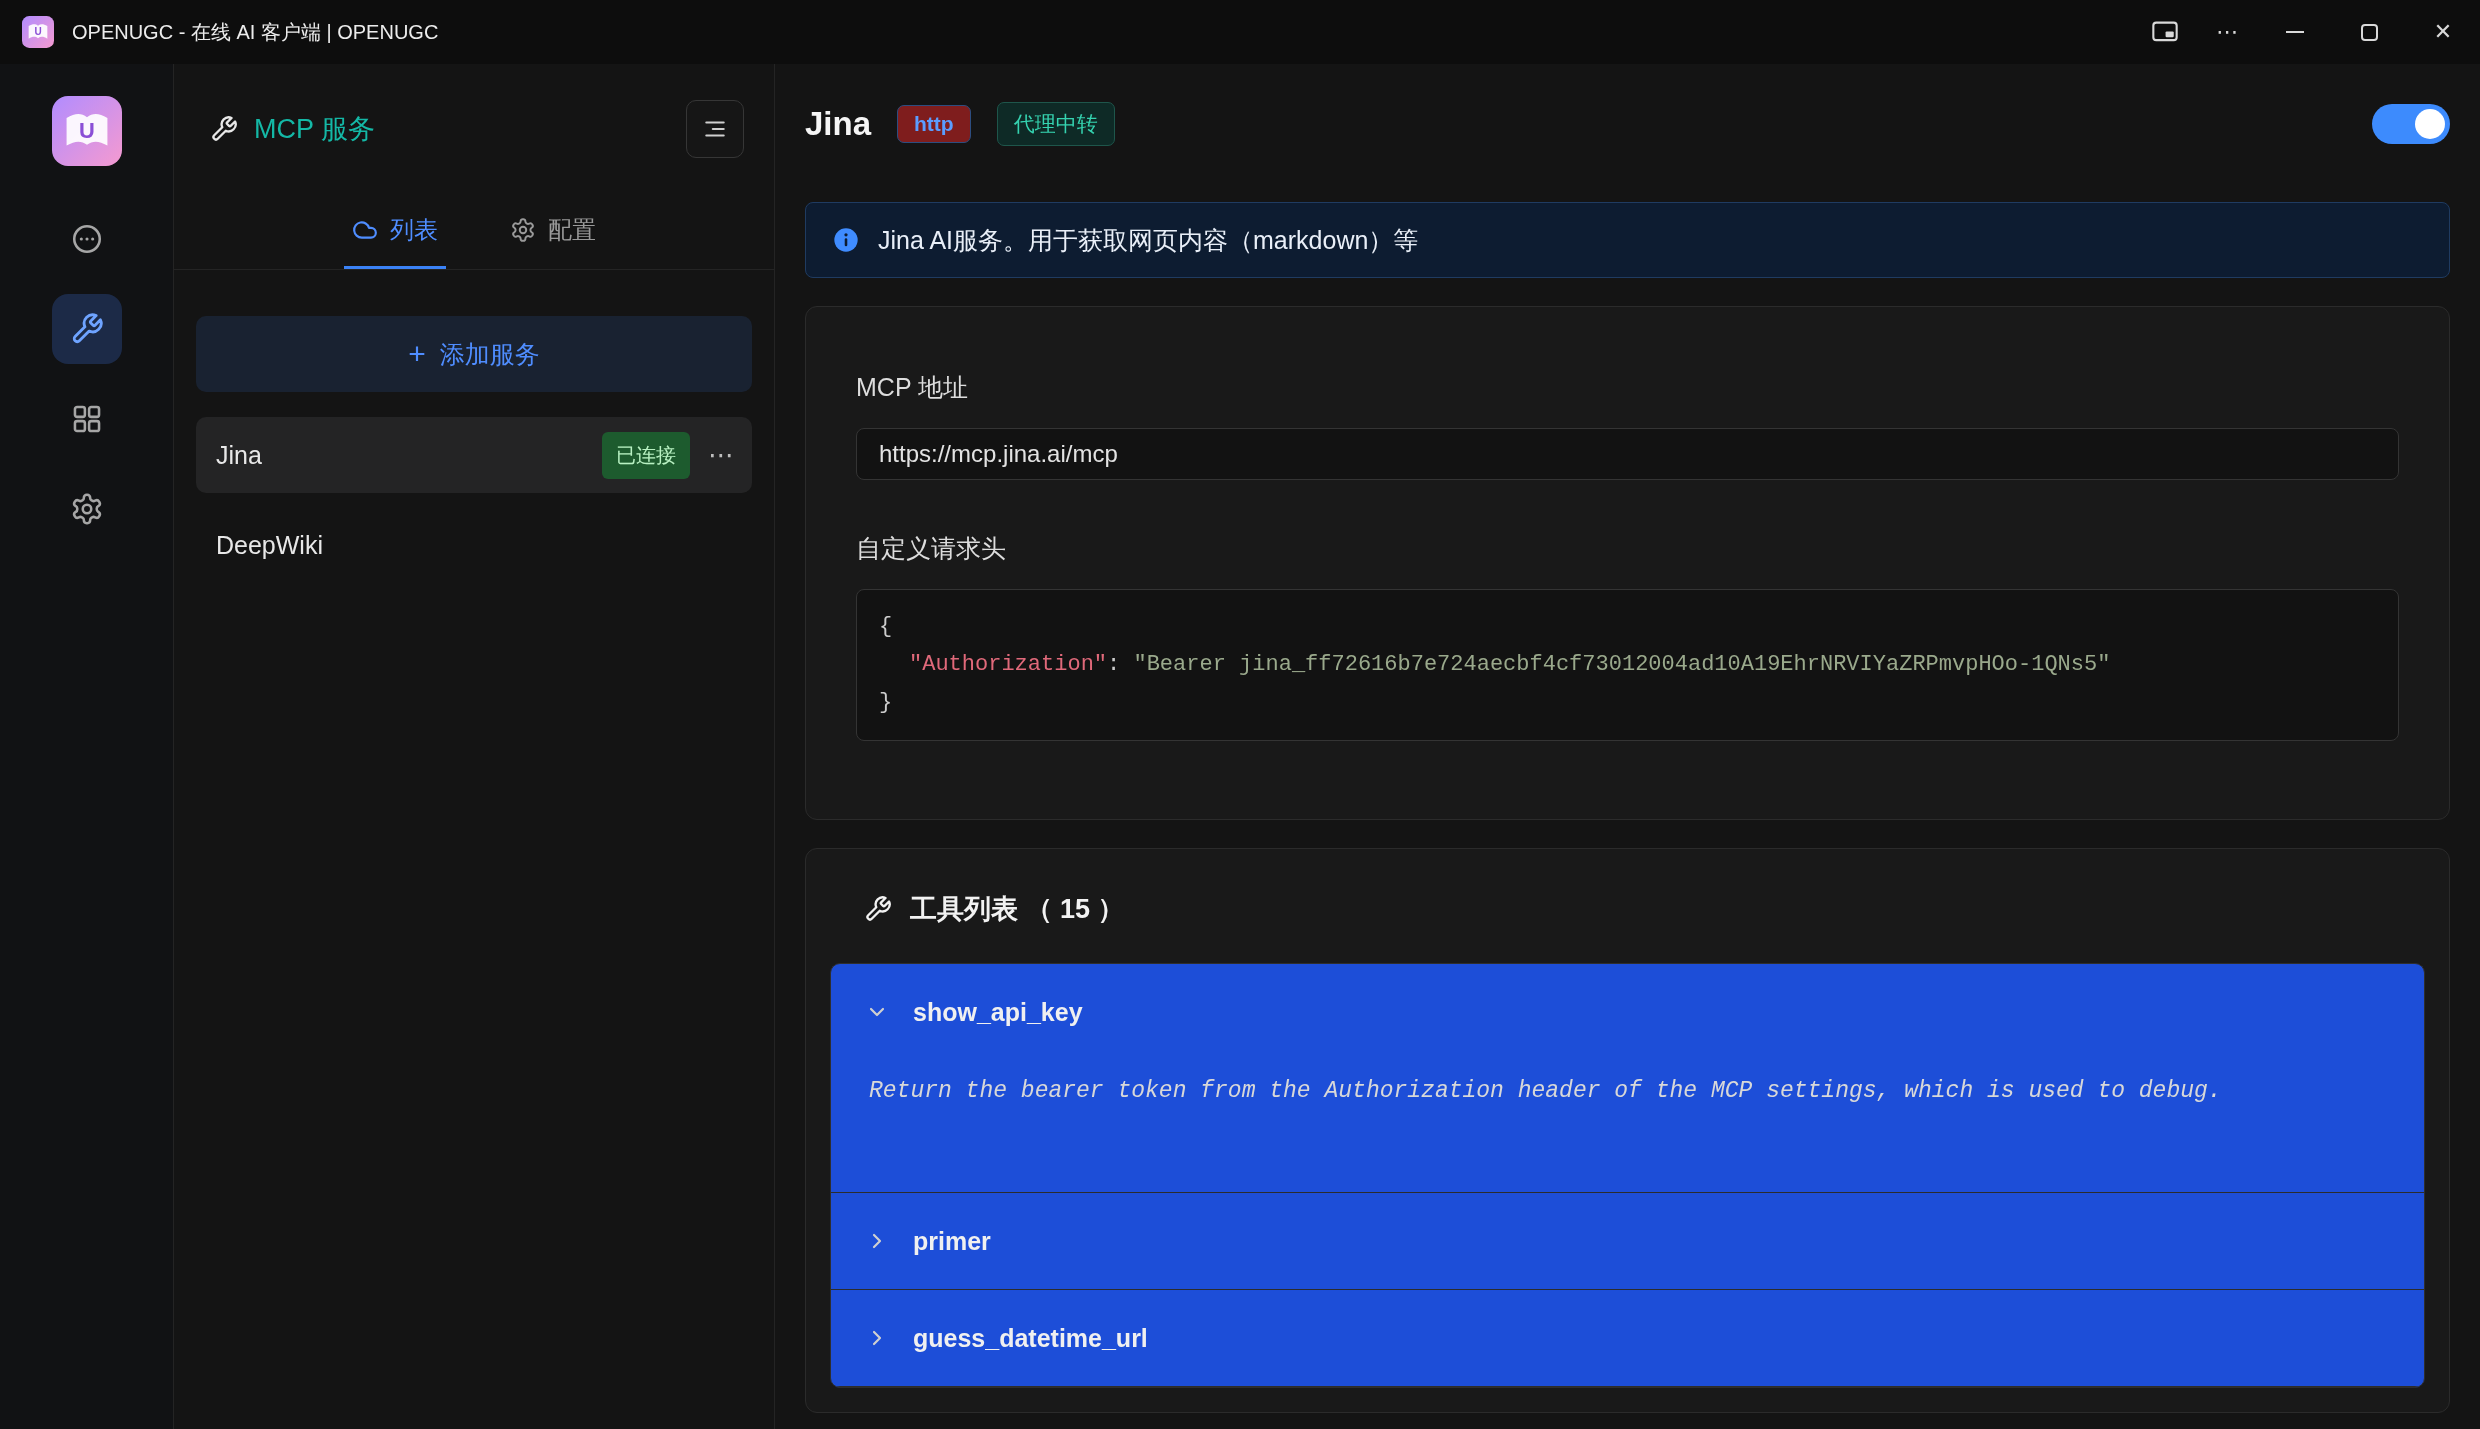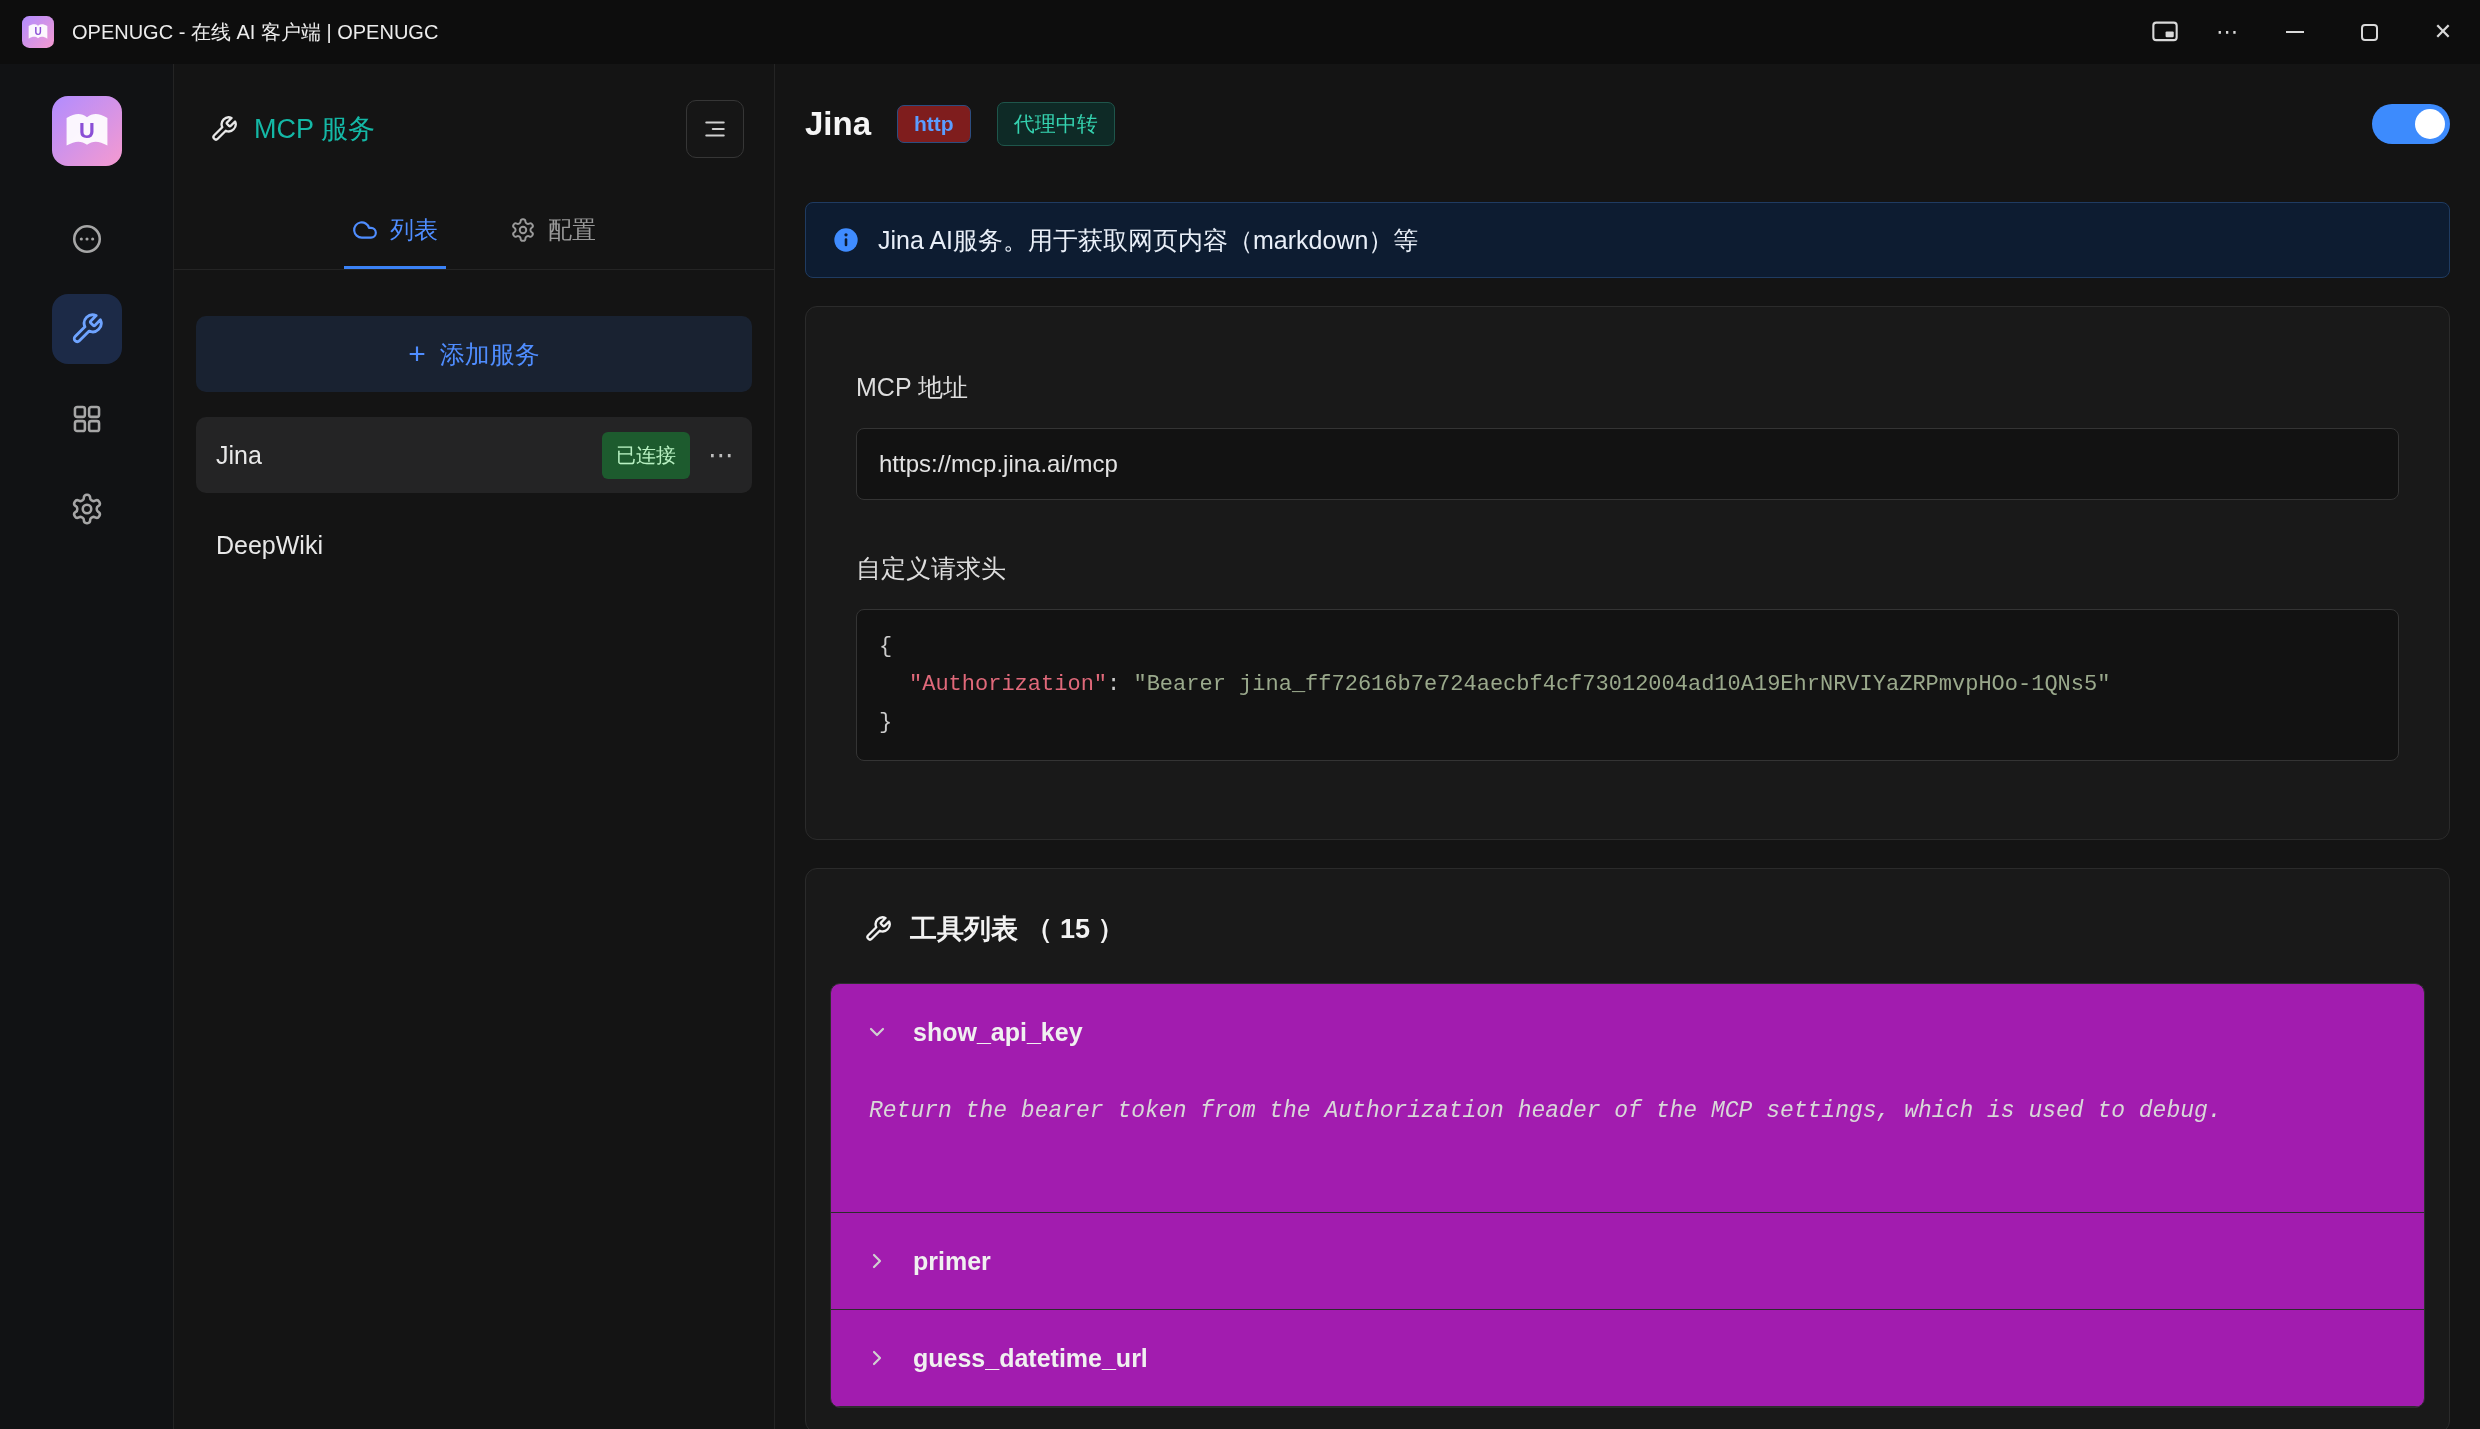--- a/index.html
+++ b/index.html
@@ -70,35 +70,35 @@
   .toggle-knob { position:absolute; right:5px; top:5px; width:30px; height:30px; border-radius:50%; background:#ffffff; }
 
   .info-banner { flex:0 0 76px; margin-top:18px; background:#0d1c31; border:1px solid #1f3b61;
     border-radius:8px; display:flex; align-items:center; gap:18px; padding:0 26px;
     font-size:25px; color:#e9eff8; }
   .info-banner svg { width:28px; height:28px; flex:0 0 auto; }
 
   .card { background:#191919; border:1px solid #2b2b2b; border-radius:12px; margin-top:28px; flex:0 0 auto; }
   .card.settings { padding:64px 50px 78px; }
   .field-label { font-size:25px; color:#dddddd; }
-  .text-input { margin-top:24px; display:block; width:100%; height:72px; background:#121212;
+  .text-input { margin-top:24px; display:block; width:100%; height:52px; background:#121212;
     border:1px solid #343434; border-radius:8px; color:#e3e3e3; font-size:24px; padding:0 22px; outline:none; }
   .headers-label { margin-top:52px; }
   .code-block { margin-top:24px; background:#121212; border:1px solid #343434; border-radius:8px;
     padding:18px 22px; font-family:"Liberation Mono","DejaVu Sans Mono",monospace;
     font-size:22px; line-height:38px; color:#cccccc; white-space:nowrap; overflow:hidden; }
   .code-indent { padding-left:30px; }
   .code-key { color:#e0697a; }
   .code-value { color:#9aa98c; }
 
   .card.tools { padding:42px 24px 24px; }
   .tools-header { display:flex; align-items:center; gap:18px; padding-left:34px;
     font-size:27px; font-weight:700; color:#f2f2f2; }
   .tools-header svg { width:28px; height:28px; }
-  .tools-list { margin-top:36px; background:#a21caf; border:1px solid #2e2e2e; border-radius:10px; overflow:hidden; }
+  .tools-list { margin-top:36px; background:#1d4ed8; border:1px solid #2e2e2e; border-radius:10px; overflow:hidden; }
   .tool-row { display:flex; align-items:center; gap:24px; padding:0 34px; height:96px;
     font-size:25px; font-weight:700; color:#f0f0f0; }
   .tool-row svg { width:24px; height:24px; color:#d0d0d0; flex:0 0 auto; }
   .tool-desc { padding:14px 38px 84px; font-family:"Liberation Mono","DejaVu Sans Mono",monospace;
     font-size:23px; color:#d8d8d8; line-height:34px;font-style:italic; }
   .tool-divider { height:1px; background:#2c2c2c; }
 </style>
 </head>
 <body>
 

